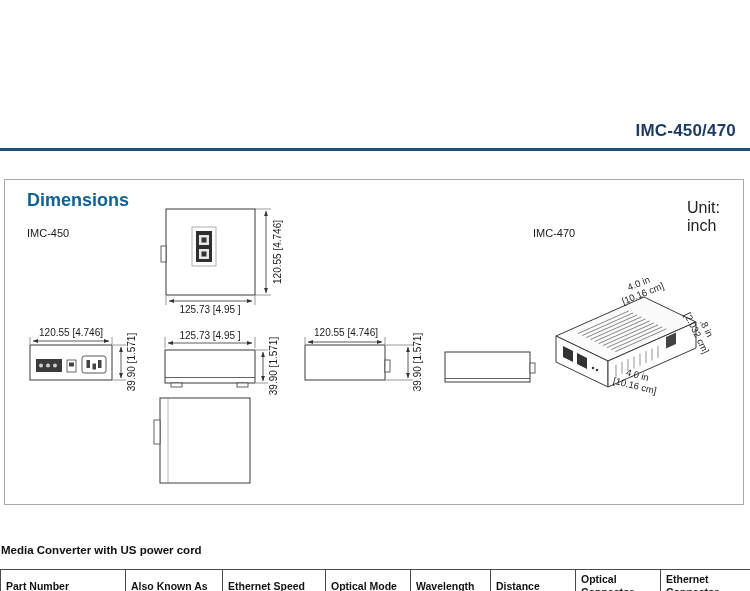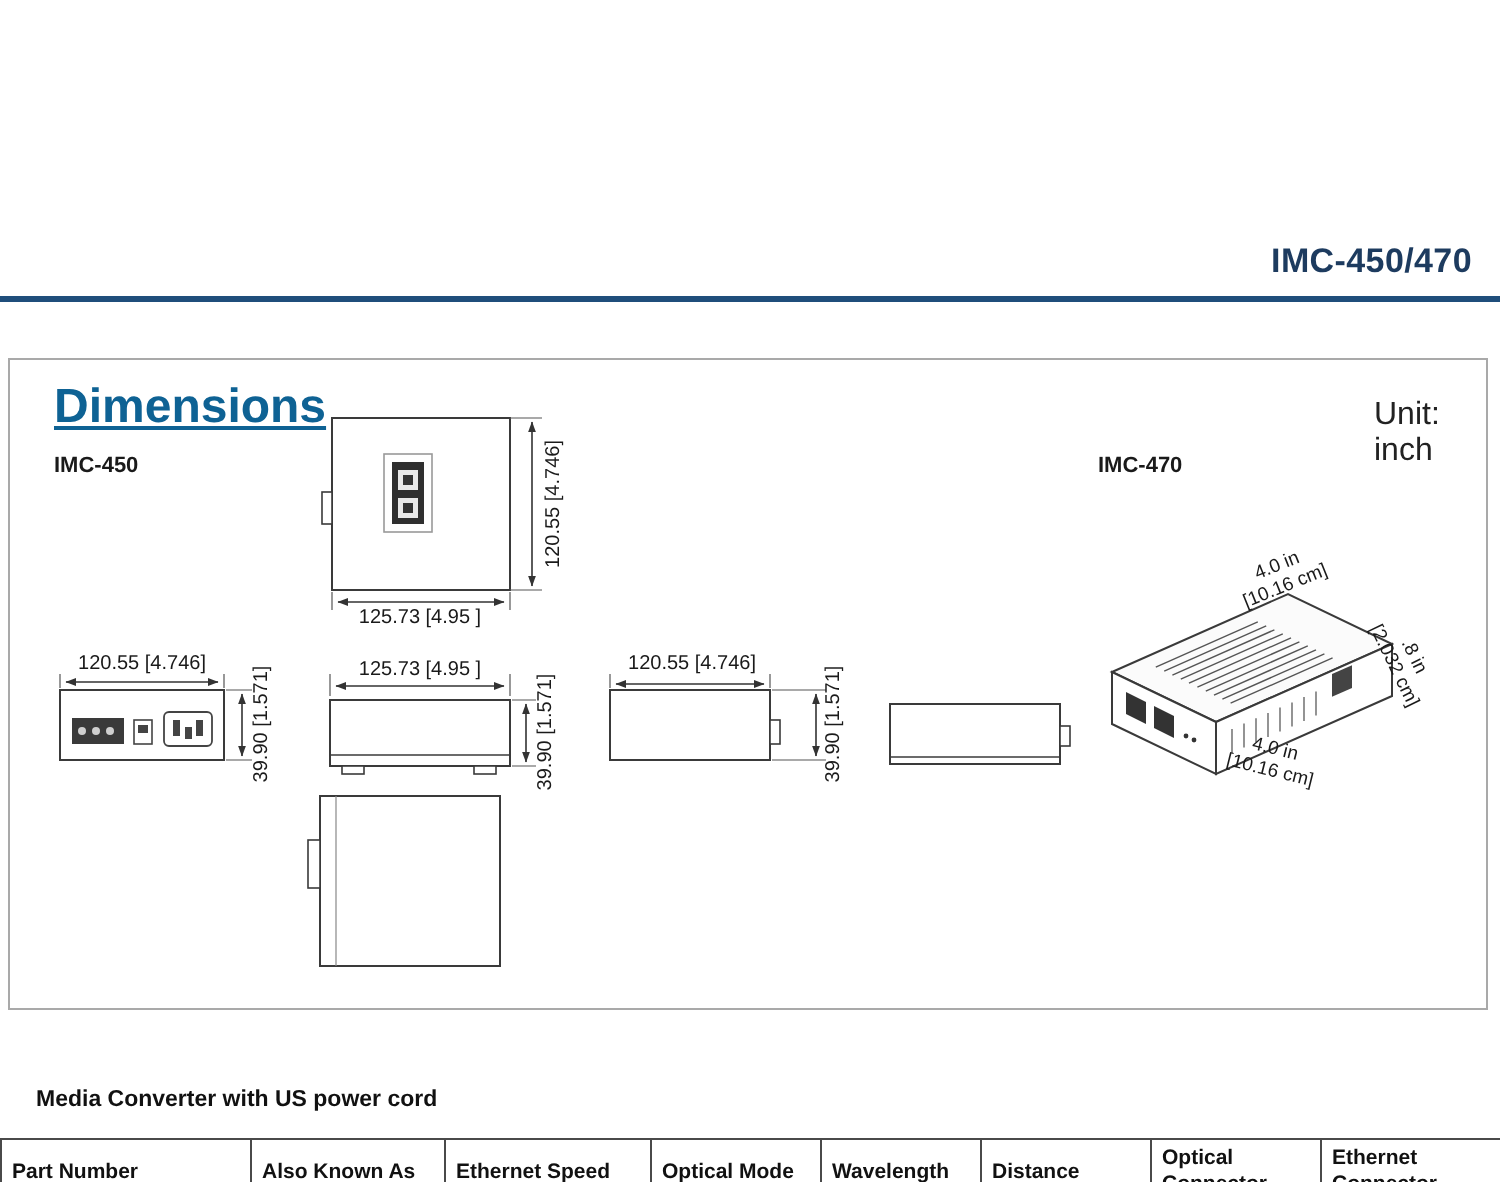--- a/index.html
+++ b/index.html
@@ -10,24 +10,24 @@
   .doc-title{
     position:absolute;right:14px;top:121px;font-size:17px;font-weight:700;
     color:#1d3b5f;letter-spacing:.2px;
   }
   .blue-rule{position:absolute;left:0;top:148px;width:750px;height:3px;background:#1f4e7b;}
   .dim-box{
     position:absolute;left:4px;top:179px;width:740px;height:326px;
     border:1px solid #a9a9a9;box-sizing:border-box;background:#fff;
   }
   .section-heading{
-    position:absolute;font-size:24px;font-weight:700;color:#0e6294;white-space:nowrap;text-decoration:underline;
+    position:absolute;font-size:18px;font-weight:700;color:#0e6294;white-space:nowrap;
   }
   .unit-label{position:absolute;left:687px;top:199px;font-size:16px;color:#222;}
-  .model-label{position:absolute;font-size:11px;font-weight:700;color:#1a1a1a;white-space:nowrap;}
+  .model-label{position:absolute;font-size:11px;font-weight:400;color:#1a1a1a;white-space:nowrap;}
   .dim-label{
     position:absolute;font-size:10px;color:#1a1a1a;white-space:nowrap;
     transform:translate(-50%,-50%) rotate(var(--r,0deg));
   }
   .dim-label.multi{white-space:pre-line;text-align:center;line-height:1.15;font-size:9.5px;}
   .sub-heading{position:absolute;font-size:11.5px;font-weight:700;color:#111;white-space:nowrap;}
   svg.linework{position:absolute;left:0;top:0;width:750px;height:591px;}
   table.order-table{
     position:absolute;left:0;top:569px;width:750px;border-collapse:collapse;table-layout:fixed;
   }
@@ -150,38 +150,38 @@
       <circle cx="593" cy="368" r="1.2" fill="#333" stroke="none"></circle>
       <circle cx="597" cy="370" r="1.2" fill="#333" stroke="none"></circle>
 
       <polygon points="666,337 676,332.6 676,344 666,348.4" fill="#444" stroke="none"></polygon>
     </g>
   </svg>
 
   <div class="section-heading" style="left:27px;top:190px;">Dimensions</div>
   <div class="unit-label">Unit: inch</div>
   <div class="model-label" style="left:27px;top:227px;">IMC-450</div>
-  <div class="model-label" style="left:549px;top:227px;">IMC-470</div>
+  <div class="model-label" style="left:533px;top:227px;">IMC-470</div>
 
   <div class="dim-label" style="left:277px;top:252px;--r:-90deg;">120.55 [4.746]</div>
   <div class="dim-label" style="left:210px;top:309px;">125.73 [4.95 ]</div>
   <div class="dim-label" style="left:71px;top:332px;">120.55 [4.746]</div>
   <div class="dim-label" style="left:131px;top:362px;--r:-90deg;">39.90 [1.571]</div>
   <div class="dim-label" style="left:210px;top:335px;">125.73 [4.95 ]</div>
   <div class="dim-label" style="left:273px;top:366px;--r:-90deg;">39.90 [1.571]</div>
   <div class="dim-label" style="left:346px;top:332px;">120.55 [4.746]</div>
   <div class="dim-label" style="left:417px;top:362px;--r:-90deg;">39.90 [1.571]</div>
   <div class="dim-label multi" style="left:641px;top:289px;--r:-22deg;">4.0 in
 [10.16 cm]</div>
   <div class="dim-label multi" style="left:701px;top:331px;--r:64deg;">.8 in
 [2.032 cm]</div>
   <div class="dim-label multi" style="left:636px;top:381px;--r:14deg;">4.0 in
 [10.16 cm]</div>
 
-  <div class="sub-heading" style="left:18px;top:544px;">Media Converter with US power cord</div>
+  <div class="sub-heading" style="left:1px;top:544px;">Media Converter with US power cord</div>
 
   <table class="order-table">
     <colgroup>
       <col style="width:125px">
         <col style="width:97px">
         <col style="width:103px">
         <col style="width:85px">
       <col style="width:80px">
         <col style="width:85px">
         <col style="width:85px">

